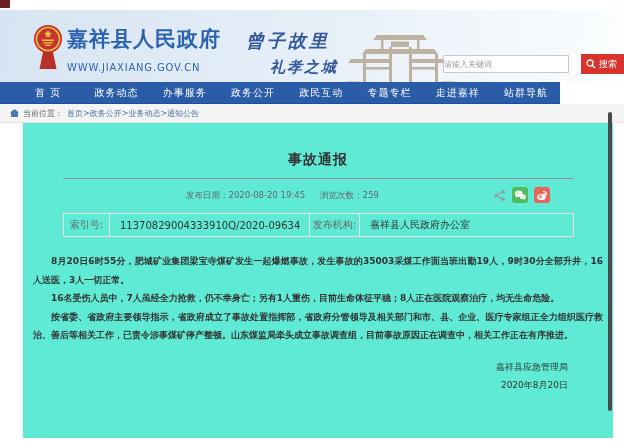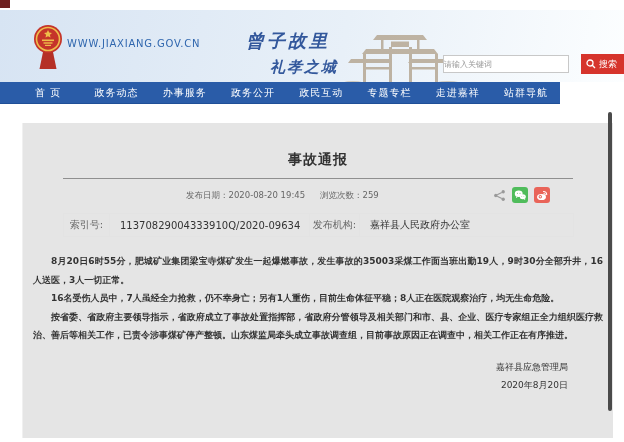--- a/index.html
+++ b/index.html
@@ -35,21 +35,21 @@
        font-size:10px;letter-spacing:1px;text-decoration:none;cursor:pointer;}
 
   
   .breadcrumb{position:absolute;left:0;top:104px;width:624px;height:19px;background:#f4f4f4;
        border-bottom:1px solid #e6e6e6;display:flex;align-items:center;gap:4px;
        padding-left:10px;box-sizing:border-box;font-size:8px;color:#666;}
   .crumb-path{color:#4a6fa5;cursor:pointer;}
 
   
   .main{position:absolute;left:0;top:123px;width:624px;height:319px;background:#fff;}
-  .card{position:absolute;left:22px;top:0;width:590px;height:315px;background:#e5e5e5;
+  .card{position:absolute;left:22px;top:0;width:590px;height:315px;background:#5eead4;
         border-left:1px solid #f0f0f0;}
   .article-title{margin:28px 0 0;text-align:center;font-size:14px;font-weight:bold;
         color:#333;letter-spacing:1px;}
   .divider{margin:9px 40px 0;border-top:1px solid #8f8f8f;}
   .meta{position:relative;height:32px;font-size:8.5px;color:#666;}
   .meta-date{position:absolute;left:163px;top:11px;}
   .meta-views{position:absolute;left:297px;top:11px;}
   .share-group{position:absolute;right:63px;top:8px;display:flex;gap:6px;align-items:center;}
   .share-group svg{cursor:pointer;display:block;}
 
@@ -77,20 +77,21 @@
     <svg class="emblem" width="30" height="50" viewBox="0 0 30 50">
       <path d="M10 29 h10 l3.5 17 h-17 z" fill="#b53026"></path>
       <circle cx="15" cy="16" r="14" fill="#c5342a"></circle>
       <circle cx="15" cy="16" r="11.5" fill="none" stroke="#eebd4a" stroke-width="1.6"></circle>
       <path d="M15 7l1.2 2.6 2.8.3-2.1 1.9.6 2.8-2.5-1.4-2.5 1.4.6-2.8-2.1-1.9 2.8-.3z" fill="#eebd4a"></path>
       <rect x="9" y="16.5" width="12" height="1.6" fill="#eebd4a"></rect>
       <rect x="10.5" y="19.3" width="9" height="1.4" fill="#eebd4a"></rect>
       <rect x="12" y="21.8" width="6" height="1.2" fill="#eebd4a"></rect>
     </svg>
     <div class="brand">
+      <div class="site-name">嘉祥县人民政府</div>
       <div class="site-url">WWW.JIAXIANG.GOV.CN</div>
     </div>
     <div class="slogan">
       <div class="slogan-l1">曾子故里</div>
       <div class="slogan-l2">礼孝之城</div>
     </div>
     <svg class="archway" width="135" height="68" viewBox="0 0 135 68">
       <g fill="#b6a894">
         <path d="M44 12 L90 12 L94 17 L40 17 Z"></path>
         <rect x="48" y="17" width="2.5" height="9"></rect>
@@ -126,20 +127,27 @@
     <a class="nav-item">首 页</a>
     <a class="nav-item">政务动态</a>
     <a class="nav-item">办事服务</a>
     <a class="nav-item">政务公开</a>
     <a class="nav-item">政民互动</a>
     <a class="nav-item">专题专栏</a>
     <a class="nav-item">走进嘉祥</a>
     <a class="nav-item">站群导航</a>
   </nav>
 
+  <div class="breadcrumb">
+    <svg width="9" height="8" viewBox="0 0 9 8">
+      <path d="M4.5 0L0 3.5h1V8h7V3.5h1z" fill="#4a78b8"></path>
+    </svg>
+    <span>当前位置：</span>
+    <span class="crumb-path">首页&gt;政务公开&gt;业务动态&gt;通知公告</span>
+  </div>
 
   <main class="main">
     <div class="card">
       <h1 class="article-title">事故通报</h1>
       <div class="divider"></div>
 
       <div class="meta">
         <span class="meta-date"><span>发布日期：</span><span>2020-08-20 19:45</span></span>
         <span class="meta-views"><span>浏览次数：</span><span>259</span></span>
         <span class="share-group">

